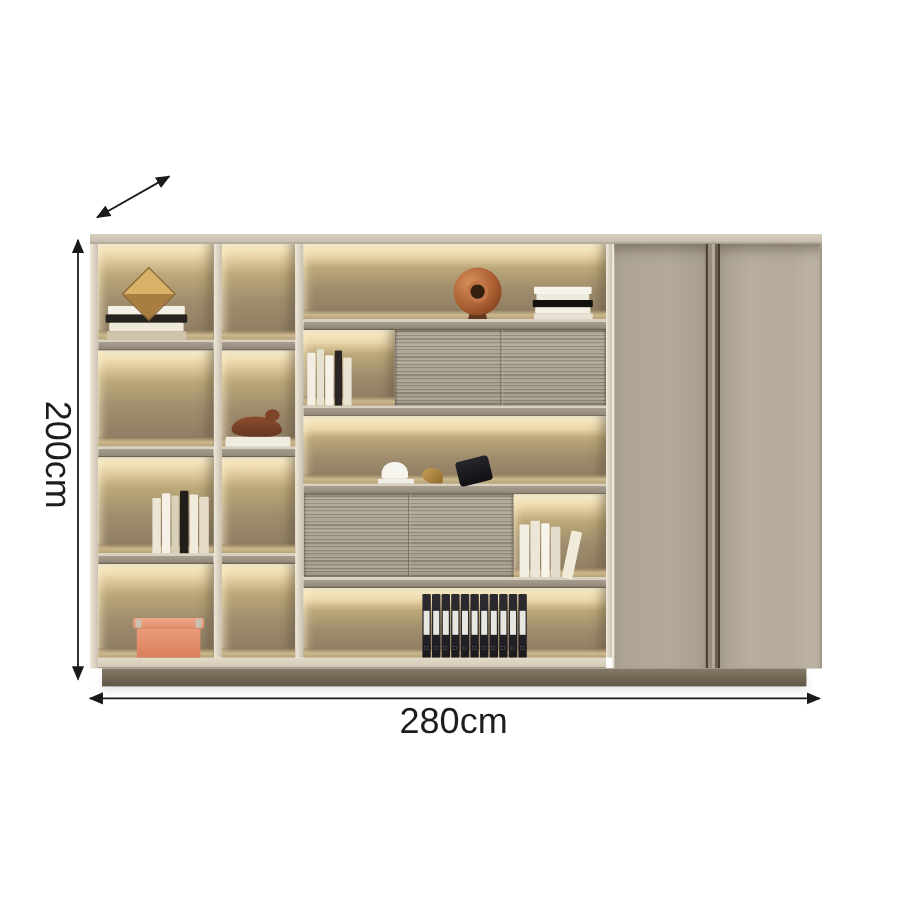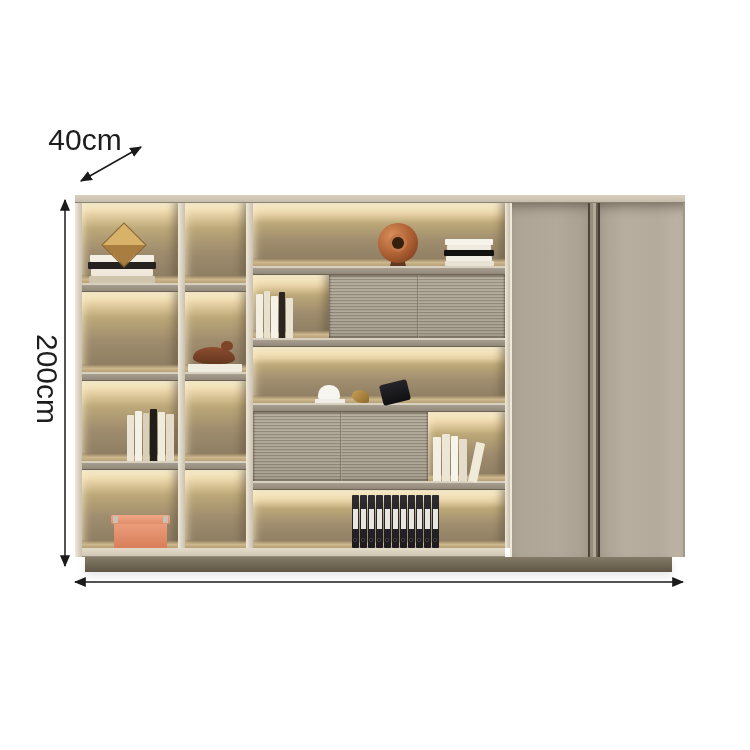--- a/index.html
+++ b/index.html
@@ -55,21 +55,20 @@
   .disc{position:absolute;width:40px;height:40px;border-radius:50%;
     background:radial-gradient(circle at 35% 32%,#d98f5c,#a85c30 55%,#73381a 95%);}
   .disc::after{content:"";position:absolute;left:14px;top:14px;width:12px;height:12px;border-radius:50%;
     background:#33200f;box-shadow:0 0 0 3px #c07646;}
 </style>
 </head>
 <body>
 
 <div class="stage">
 
-  <div class="dim-label" style="left:42px;top:123px;width:86px;">40cm</div>
 
   <svg class="abs" style="left:70px;top:138px;" width="82" height="50" viewBox="0 0 82 50">
     <defs>
       <marker id="ah1" viewBox="0 0 10 10" refX="9" refY="5" markerWidth="8" markerHeight="8" orient="auto-start-reverse">
         <path d="M0,0.8 L10,5 L0,9.2 z" fill="#1a1a1a"></path>
       </marker>
     </defs>
     <line x1="11" y1="43" x2="71" y2="9" stroke="#1a1a1a" stroke-width="1.5" marker-start="url(#ah1)" marker-end="url(#ah1)"></line>
   </svg>
 
@@ -77,20 +76,21 @@
 
   <svg class="abs" style="left:57px;top:192px;" width="16" height="382" viewBox="0 0 16 382">
     <defs>
       <marker id="ah2" viewBox="0 0 10 10" refX="9" refY="5" markerWidth="8" markerHeight="8" orient="auto-start-reverse">
         <path d="M0,0.8 L10,5 L0,9.2 z" fill="#1a1a1a"></path>
       </marker>
     </defs>
     <line x1="8" y1="8" x2="8" y2="374" stroke="#1a1a1a" stroke-width="1.5" marker-start="url(#ah2)" marker-end="url(#ah2)"></line>
   </svg>
 
+  <div class="dim-label" style="left:308px;top:585px;width:140px;">280cm</div>
 
   <svg class="abs" style="left:67px;top:574px;" width="624" height="16" viewBox="0 0 624 16">
     <defs>
       <marker id="ah3" viewBox="0 0 10 10" refX="9" refY="5" markerWidth="8" markerHeight="8" orient="auto-start-reverse">
         <path d="M0,0.8 L10,5 L0,9.2 z" fill="#1a1a1a"></path>
       </marker>
     </defs>
     <line x1="8" y1="8" x2="616" y2="8" stroke="#1a1a1a" stroke-width="1.5" marker-start="url(#ah3)" marker-end="url(#ah3)"></line>
   </svg>
 

